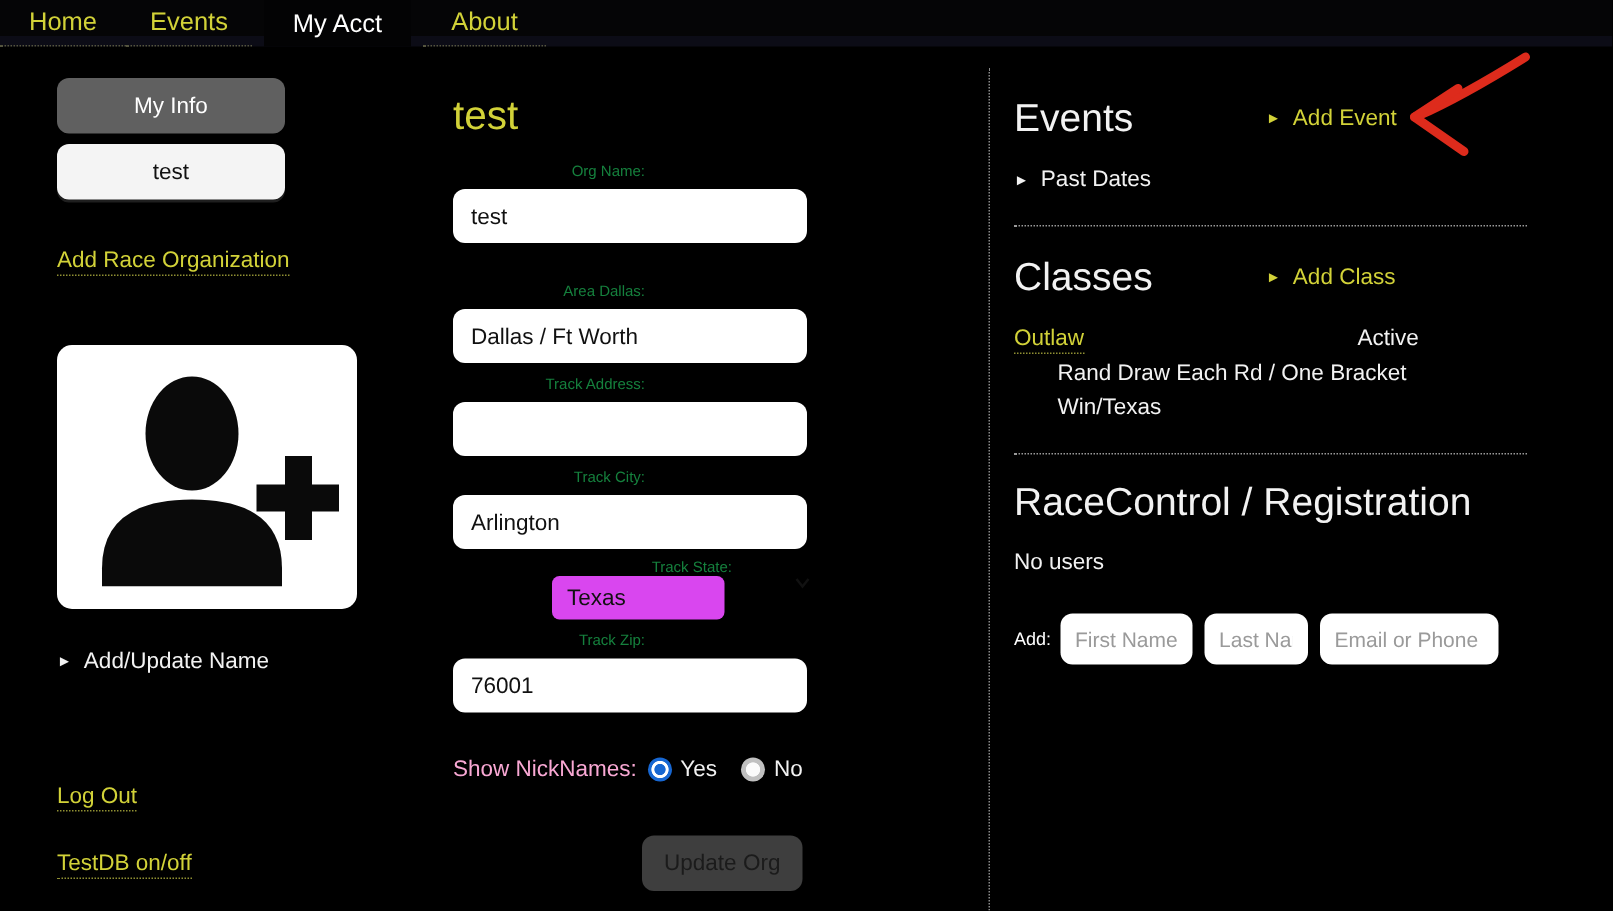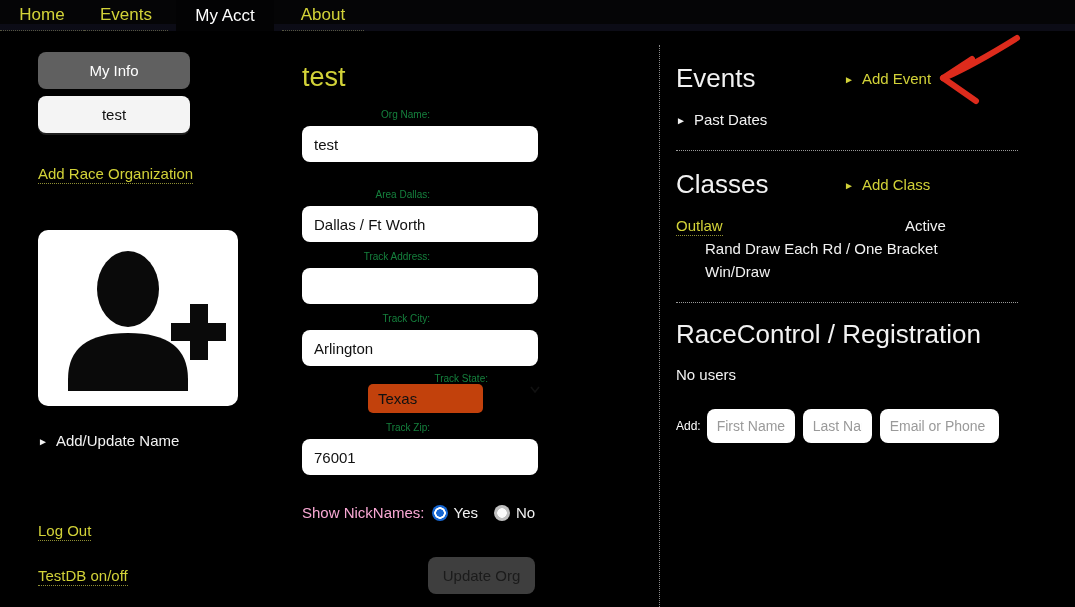--- a/index.html
+++ b/index.html
@@ -61,21 +61,21 @@
     font-size:10px; color:#15803d; margin-bottom:6px;
   }
   .f-input {
     width:236px; height:36px; border:none; border-radius:8px;
     padding:0 12px; font-size:15px; color:#111; background:#fff;
     font-family:"Liberation Sans", sans-serif;
   }
   .state-row { display:flex; align-items:center; margin-top:7px; position:relative;flex-direction:column; }
   .state-row .f-label { margin:0; }
   .f-select {
-    width:115px; height:29px; margin-left:3px; background:#c2410c;
+    width:115px; height:29px; margin-left:3px; background:#d946ef;
     border:none; border-radius:5px; font-size:15px; color:#111;
     padding:0 26px 0 10px; appearance:none; -webkit-appearance:none;
     font-family:"Liberation Sans", sans-serif; cursor:pointer;
   }
   .select-chevron {
     position:absolute; left:227px; top:8px; pointer-events:none; width:12px; height:12px;
   }
   .nick-row { display:flex; align-items:center; margin-top:29px; font-size:15px; }
   .nick-label { color:#f9a8d4; }
   .radio {
@@ -233,21 +233,21 @@
       <span class="bullet">►</span>
       <span>Add Class</span>
     </div>
   </div>
 
   <div class="class-row">
     <a class="ylink">Outlaw</a>
     <span class="class-status">Active</span>
   </div>
   <div class="class-sub">Rand Draw Each Rd / One Bracket</div>
-  <div class="class-sub">Win/Draw</div>
+  <div class="class-sub">Win/Texas</div>
 
   <hr class="dotted-hr">
 
   <div class="sec-head rc-head">
     <h2 class="sec-title">RaceControl / Registration</h2>
   </div>
 
   <div class="no-users">No users</div>
 
   <div class="add-row">

